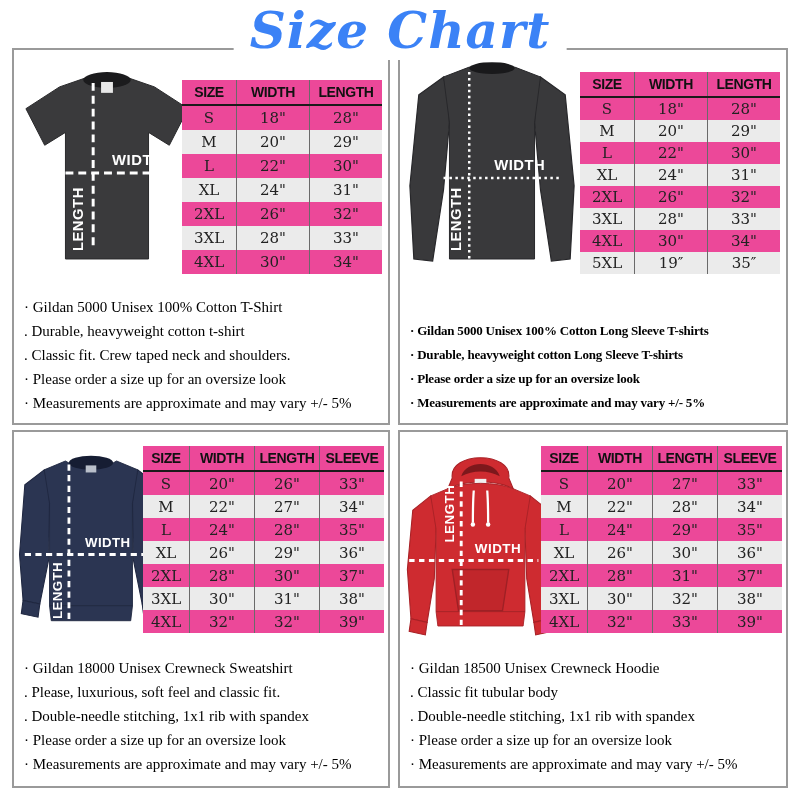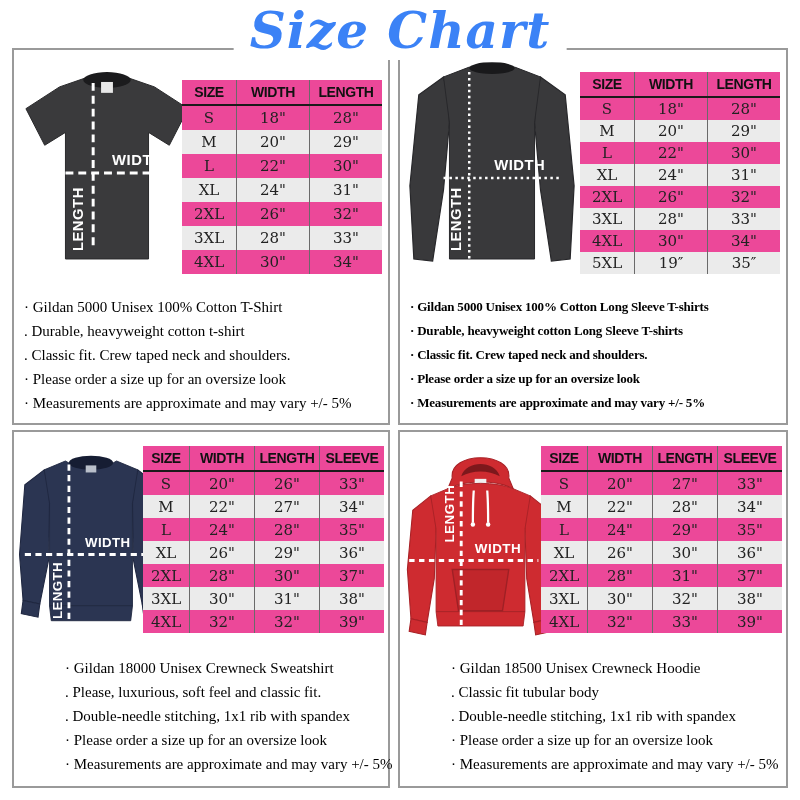--- a/index.html
+++ b/index.html
@@ -41,21 +41,21 @@
   .cols4 th:first-child{min-width:40px;}
   .cols4 th+th{min-width:58px;}
   .p1 .size-table td{padding:2px 3px;}
   .p2 .size-table td,.p3 .size-table td{padding:2.5px 3px;}
 
   
   .bullets{position:absolute;left:10px;right:2px;bottom:8px;margin:0;padding:0;
     list-style:none;font:15px "Liberation Serif",serif;color:#000000;}
   .bullets li{line-height:24px;white-space:nowrap;}
   .p1 .bullets li{font-weight:700;font-size:13px;letter-spacing:-0.2px;}
-  .p2 .bullets,.p3 .bullets{bottom:10px;margin-left:41px;}
+  .p2 .bullets,.p3 .bullets{bottom:10px;}
 
   
   .measure{stroke:#fff;fill:none;}
   .mlabel{font-family:"Liberation Sans",sans-serif;font-size:15px;font-weight:bold;
     fill:#fff;letter-spacing:0.5px;}
 </style>
 </head>
 <body>
 
 <div id="page">
@@ -183,21 +183,20 @@
           <tr>
             <td>5XL</td>
             <td>19″</td>
             <td>35″</td>
           </tr>
         </tbody>
       </table>
     <ul class="bullets">
         <li>· Gildan 5000 Unisex 100% Cotton Long Sleeve T-shirts</li>
         <li>· Durable, heavyweight cotton Long Sleeve T-shirts</li>
-        <li>· Classic fit. Crew taped neck and shoulders.</li>
         <li>· Please order a size up for an oversize look</li>
         <li>· Measurements are approximate and may vary +/- 5%</li>
       </ul>
   </div>
 
   <div class="panel p2">
     <svg class="garment" viewBox="0 0 170 215">
       <path stroke="#1f2740" stroke-width="1.2" d="M32,24 L10,41 L4,120 L8,172 L27,176 L37,126 L38,60 L36,41 Z" fill="#2b3552"></path>
       <path stroke="#1f2740" stroke-width="1.2" d="M8,172 L27,176 L25,191 L6,187 Z" fill="#2b3552"></path>
       <path stroke="#1f2740" stroke-width="1.2" d="M138,24 L160,41 L166,120 L162,172 L143,176 L133,126 L132,60 L134,41 Z" fill="#2b3552"></path>

